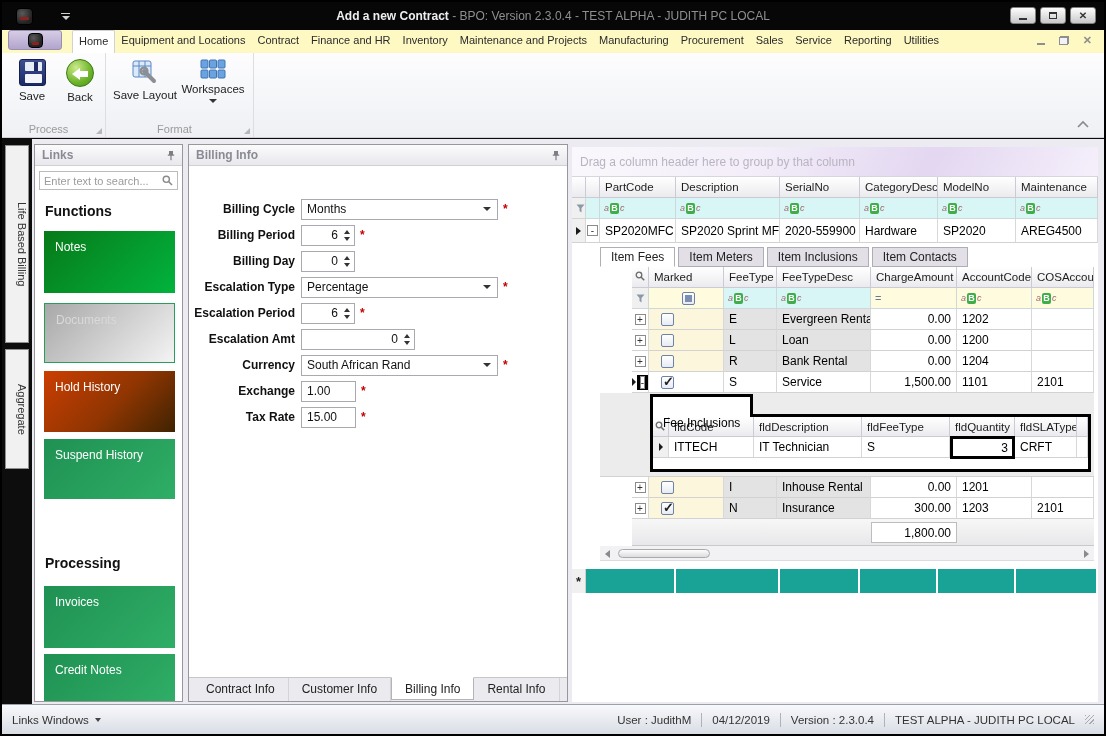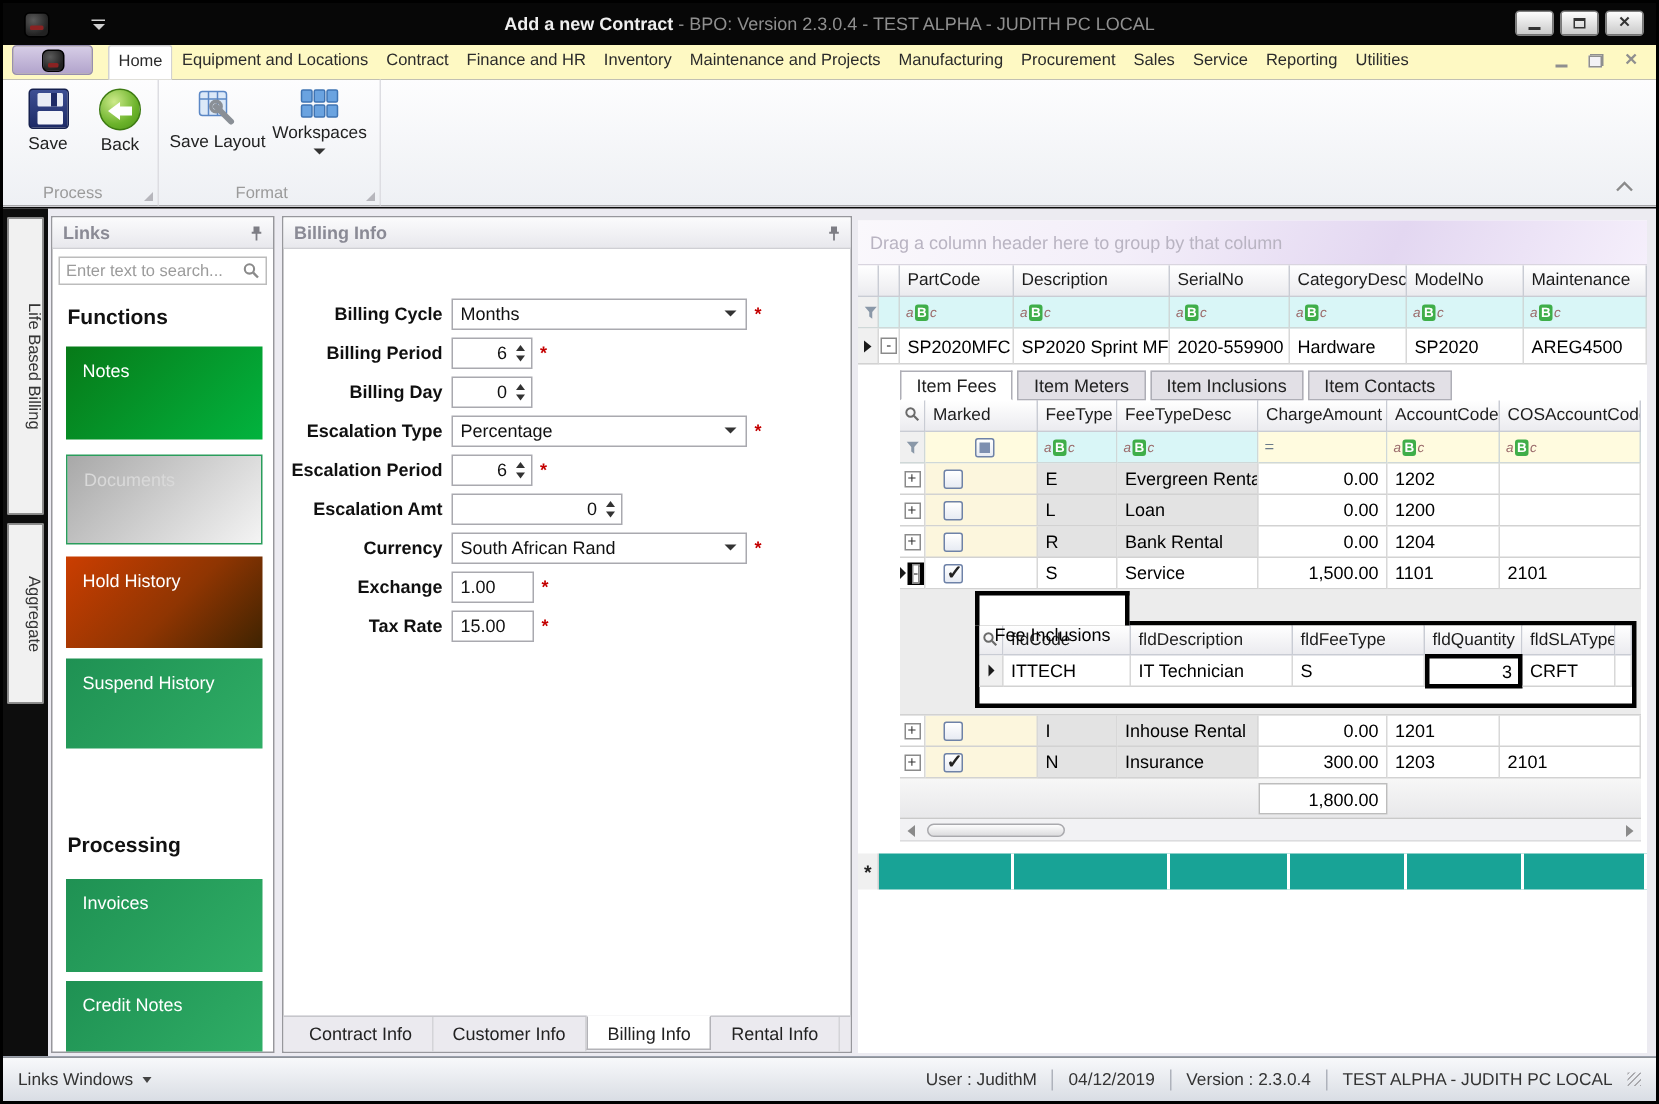--- a/index.html
+++ b/index.html
@@ -118,21 +118,21 @@
   .abc b { background:#3fae49; color:#fff; width:9px; height:11px; border-radius:2px; font-size:9px; display:flex; align-items:center; justify-content:center; }
   .cb { width:13px; height:13px; border:1px solid #6e82a8; border-radius:2px; background:linear-gradient(#ffffff,#e7ebf3); position:relative; flex:none; }
   .cb .chk { position:absolute; left:1px; top:-3px; font-size:13px; font-weight:bold; color:#222; }
   .cb.indet::after { content:""; position:absolute; inset:2px; background:#7d8fb0; }
 
   
   .detail-wrap { margin-left:28px; width:494px; }
   .dtabs { display:flex; margin-top:4px; height:20px; }
   .dtab { font-size:12px; color:#222; background:#e2e0e6; border:1px solid #aeaeb6; padding:2px 10px 0; margin-right:3px; white-space:nowrap; }
   .dtab.selected { background:#fff; border-bottom-color:#fff; }
-  .fgrid-head, .fgrid-filter, .frow, .fsum { display:grid; grid-template-columns:17px 75px 53px 94px 86px 75px 1fr; }
+  .fgrid-head, .fgrid-filter, .frow, .fsum { display:grid; grid-template-columns:17px 75px 53px 94px 86px 75px 1fr;margin-left:32px; }
   .frow { height:21px; } .fgrid-filter { height:21px; }
   .gray { background:#e3e3e3; } .paleyellow { background:#fcf6dd; }
   .c0 { display:flex; align-items:center; justify-content:center; border-right:1px solid #d8d8d8; border-bottom:1px solid #d2d2d2; overflow:visible; position:relative; }
   .ccb { display:flex; align-items:center; padding-left:12px; border-right:1px solid #d8d8d8; border-bottom:1px solid #d2d2d2; }
   .fsum { height:27px; background:linear-gradient(#f7f7f7,#e8e8ea); border-bottom:1px solid #c9c9c9; }
   .sumbox { margin-top:3px; height:21px; width:86px; border:1px solid #bdbdbd; background:#fff; font-size:12px; display:flex; align-items:center; justify-content:flex-end; padding-right:5px; }
   .hscroll { height:15px; background:#f2f2f4; border-bottom:1px solid #dcdcde; position:relative; }
   .hthumb { position:absolute; left:18px; top:3px; width:92px; height:9px; border:1px solid #a9a9ad; border-radius:5px; background:linear-gradient(#fdfdfd,#dcdcde); }
   .sarrow-l { position:absolute; left:5px; top:4px; width:0; height:0; border-top:4px solid transparent; border-bottom:4px solid transparent; border-right:5px solid #8a8a8a; }
   .sarrow-r { position:absolute; right:5px; top:4px; width:0; height:0; border-top:4px solid transparent; border-bottom:4px solid transparent; border-left:5px solid #8a8a8a; }

